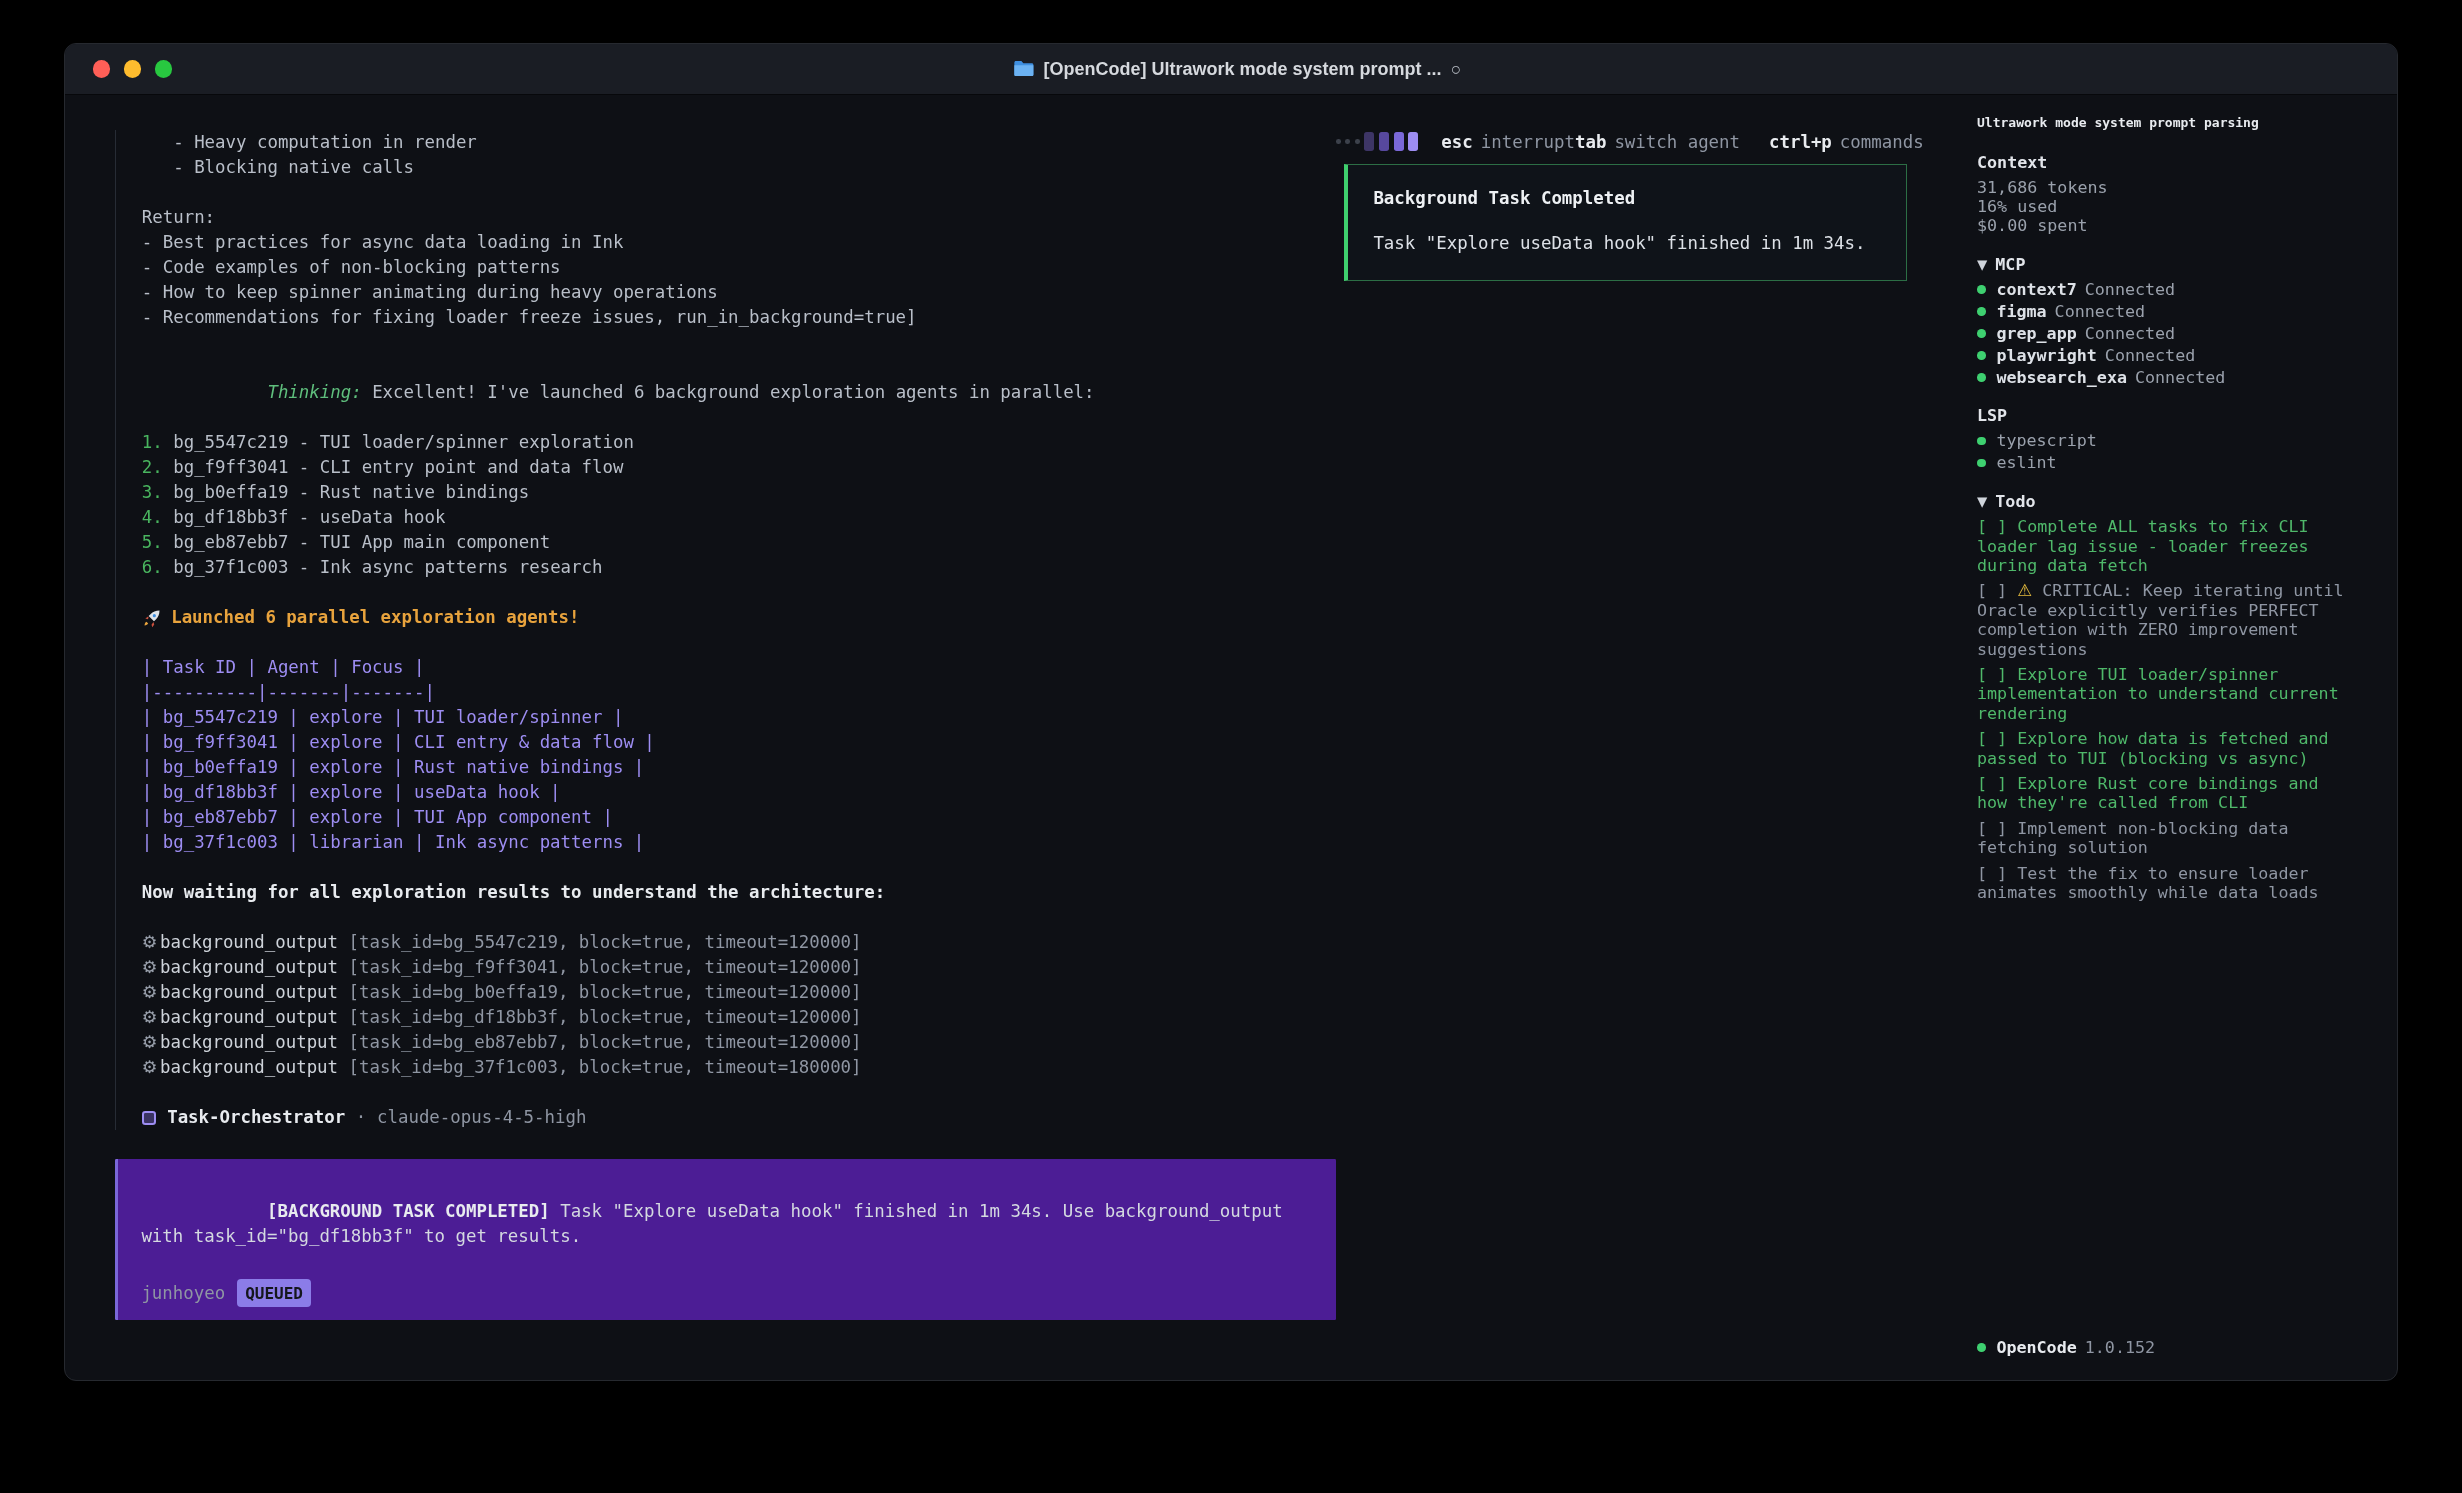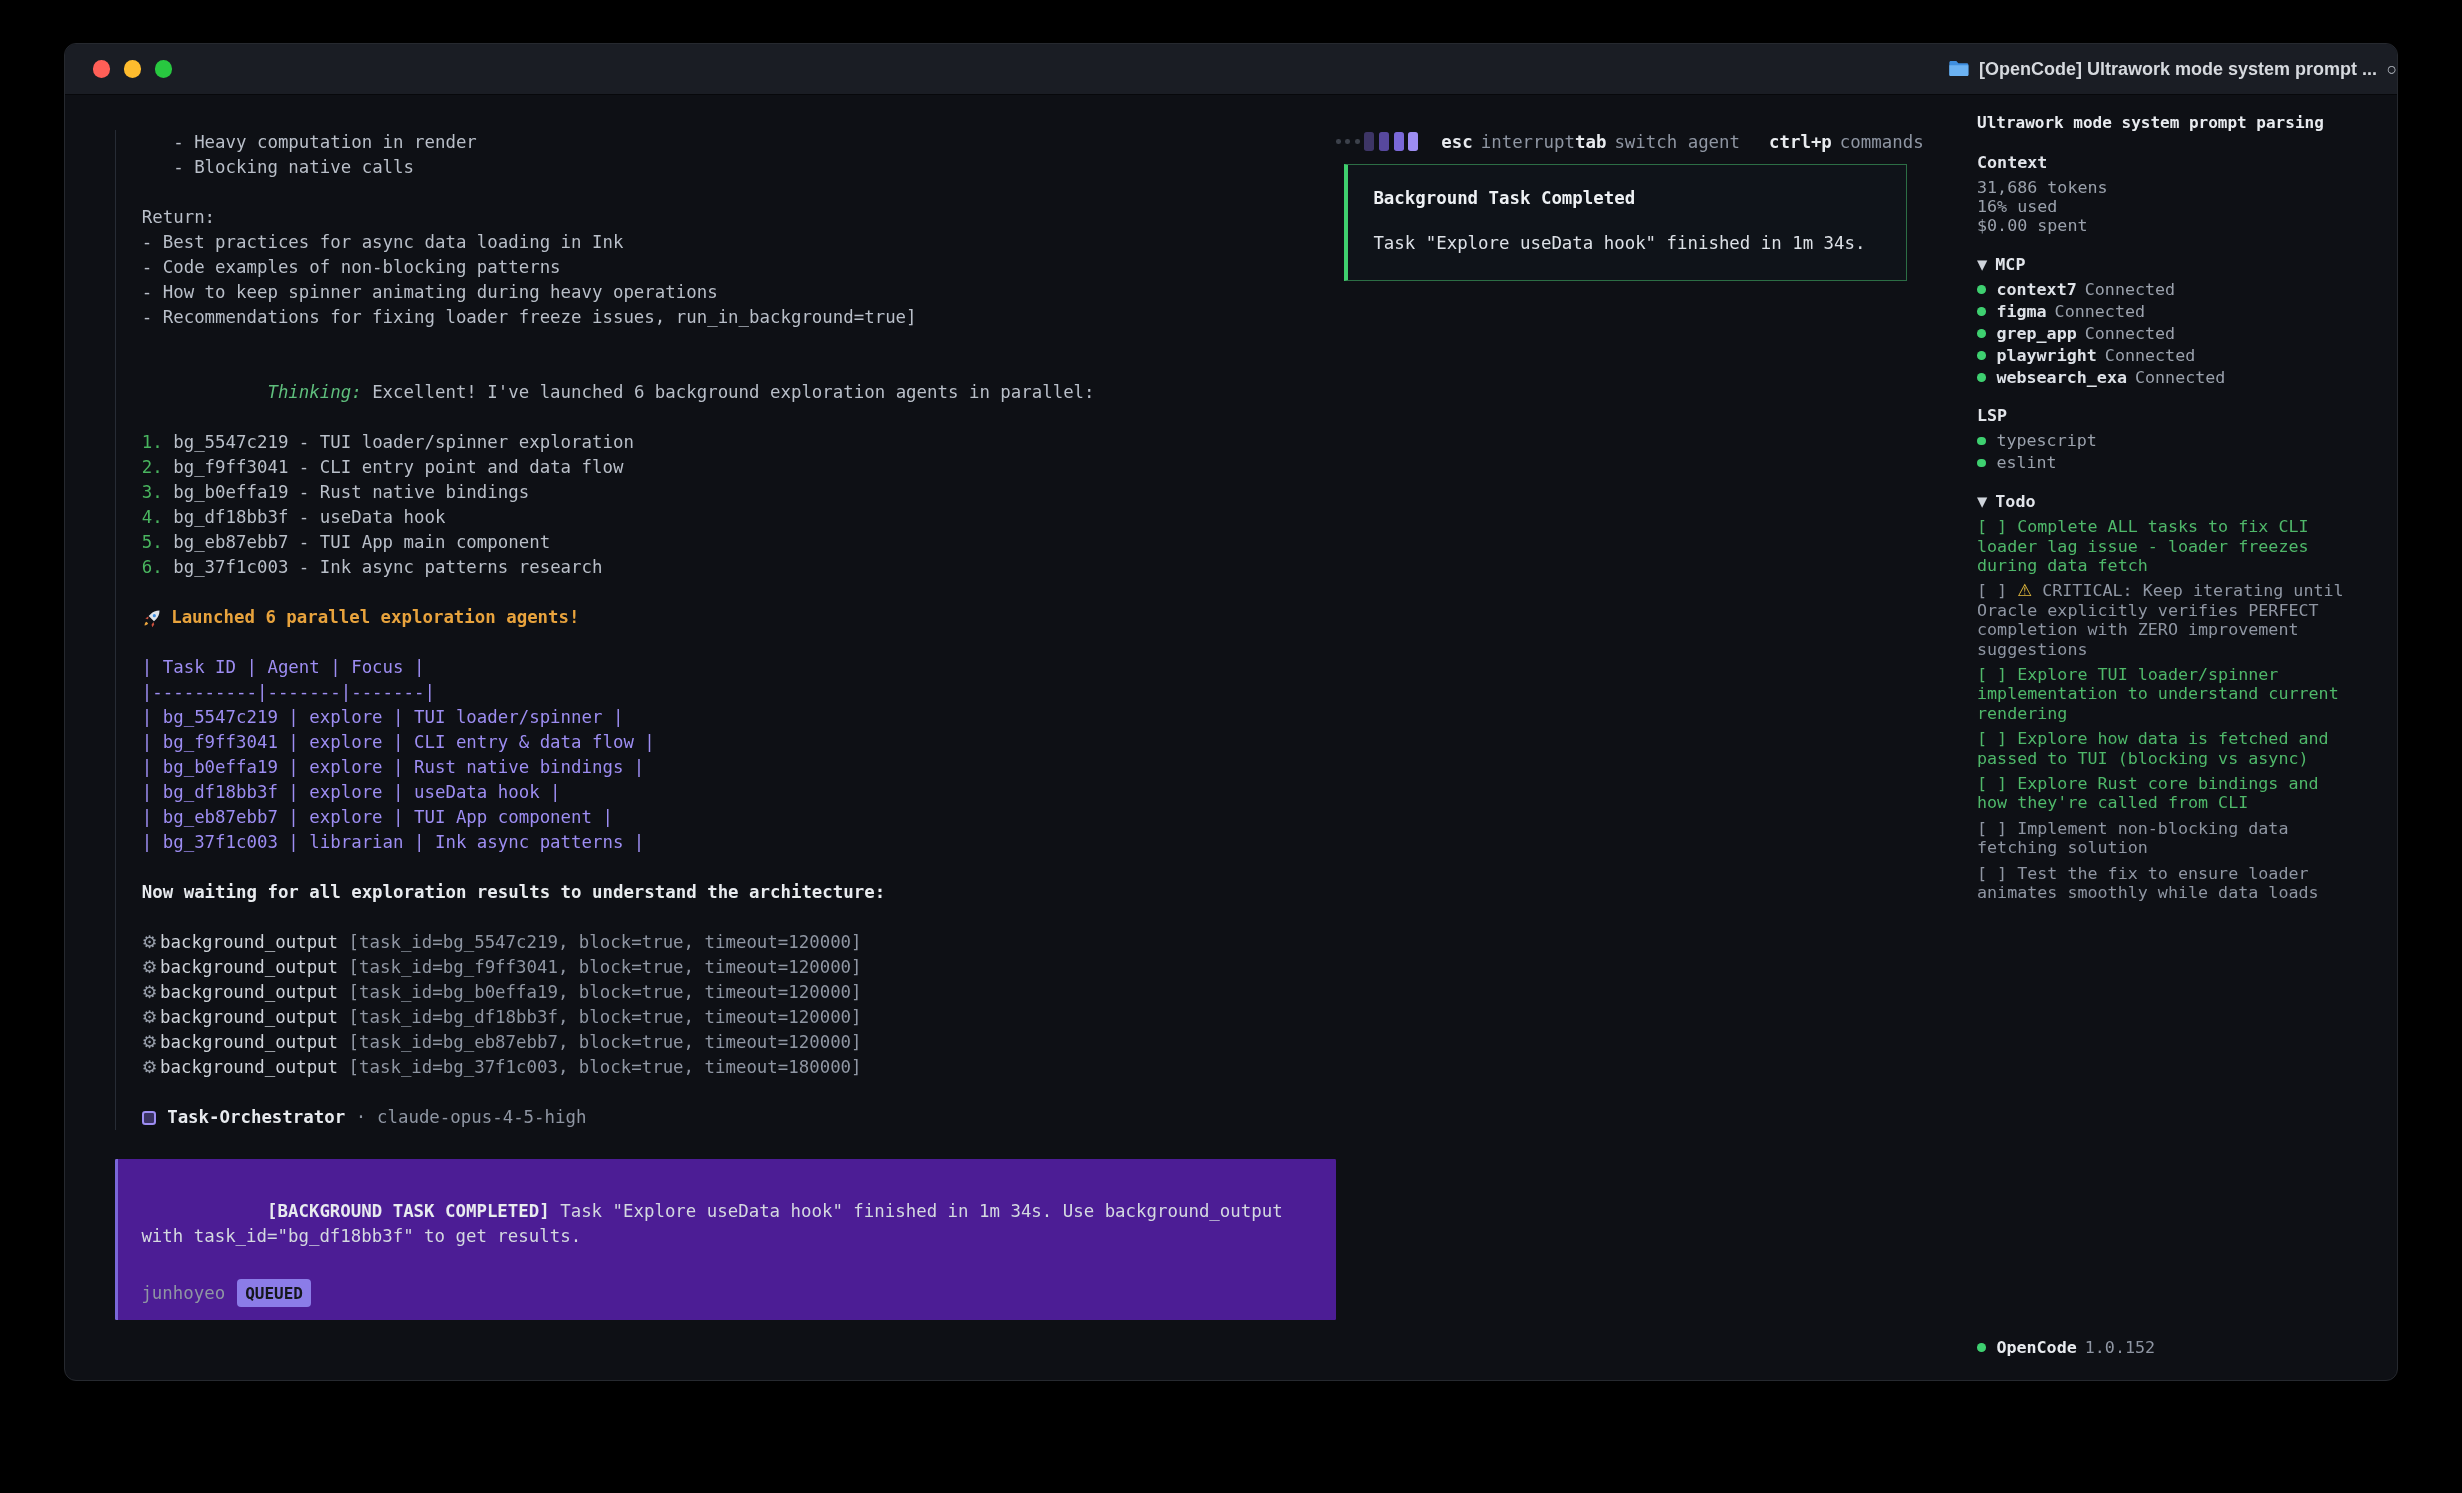--- a/index.html
+++ b/index.html
@@ -8,21 +8,21 @@
   .window { position:absolute; left:64px; top:43px; width:2334px; height:1338px;
             background:#0e1015; border-radius:12px; overflow:hidden;
             border:0.7px solid #26292f; box-shadow:0 27px 94px rgba(0,0,0,.85);
             display:flex; flex-direction:column; }
   
   .titlebar { height:51px; flex:0 0 auto; background:#1a1d24; border-bottom:0.7px solid #07080b;
               display:flex; align-items:center; position:relative; }
   .traffic { display:flex; gap:13.4px; padding-left:28px; }
   .light { width:17.4px; height:17.4px; border-radius:50%; display:inline-block; }
   .red{background:#ff5f57;} .yellow{background:#febc2e;} .greenl{background:#28c840;}
-  .title-center { position:absolute; left:12px; right:0; display:flex; justify-content:flex-end;
+  .title-center { position:absolute; left:12px; right:0; display:flex; justify-content:center;
                   align-items:center; gap:9.4px; font-family:"Liberation Sans",sans-serif;
                   font-size:18px; font-weight:700; color:#d6d9de; pointer-events:none; }
   .proxy { color:#b9bec6; font-weight:400; font-size:17.4px; }
   
   .body-row { flex:1; display:flex; min-height:0; }
   .main { flex:1; position:relative; display:flex; flex-direction:row; padding:12px 13.4px 0 29px; min-width:0;margin-top:14px; }
   .content { flex:1; min-height:0; overflow:hidden; padding:9.4px 0 0 21.4px;
              font-size:17.4px; line-height:25px; color:#b9bfc9; }
   .tline { white-space:pre-wrap; }
   .gap { margin-top:25px; }
@@ -62,21 +62,21 @@
   .sb-right .group { margin-left:29px; }
   
   .toast { position:absolute; top:55px; right:30px; width:563px; background:#0f1319;
            border:0.7px solid #2c6e45; border-left:4px solid #3fcf6e; padding:21.4px 25.4px 24px;
            font-size:17.4px; line-height:25px; }
   .toast-title { color:#eef1f4; font-weight:700; }
   .toast-body { color:#dde1e7; margin-top:20px; }
   
   .sidebar { width:460px; flex:0 0 auto; padding:17.4px 46px 0 40px; display:flex; flex-direction:column;
              font-size:16.7px; line-height:19.4px; color:#9aa1ac; }
-  .sb-title { color:#e8ebef; font-weight:700; font-size:16px; line-height:21.4px; }
+  .sb-title { color:#e8ebef; font-weight:700; font-size:13px; line-height:21.4px; }
   .sb-section { margin-top:19px; }
   .sb-heading { color:#e2e5ea; font-weight:700; margin-bottom:5.4px; display:flex; align-items:center; gap:8px; }
   .tri { font-family:"DejaVu Sans",sans-serif; font-size:13.4px; color:#cfd4db; }
   .sb-line { display:flex; align-items:center; margin-top:2.7px; }
   .dot { width:8.7px; height:8.7px; border-radius:50%; background:#3ed070; display:inline-block;
          margin-right:10.7px; flex:0 0 auto; }
   .sb-name { color:#dde1e7; font-weight:700; margin-right:8px; }
   .todo-item { margin-top:6px; white-space:pre-wrap; }
   .todo-item.active { color:#4fb86a; }
   .todo-item.pending { color:#8f96a3; }

